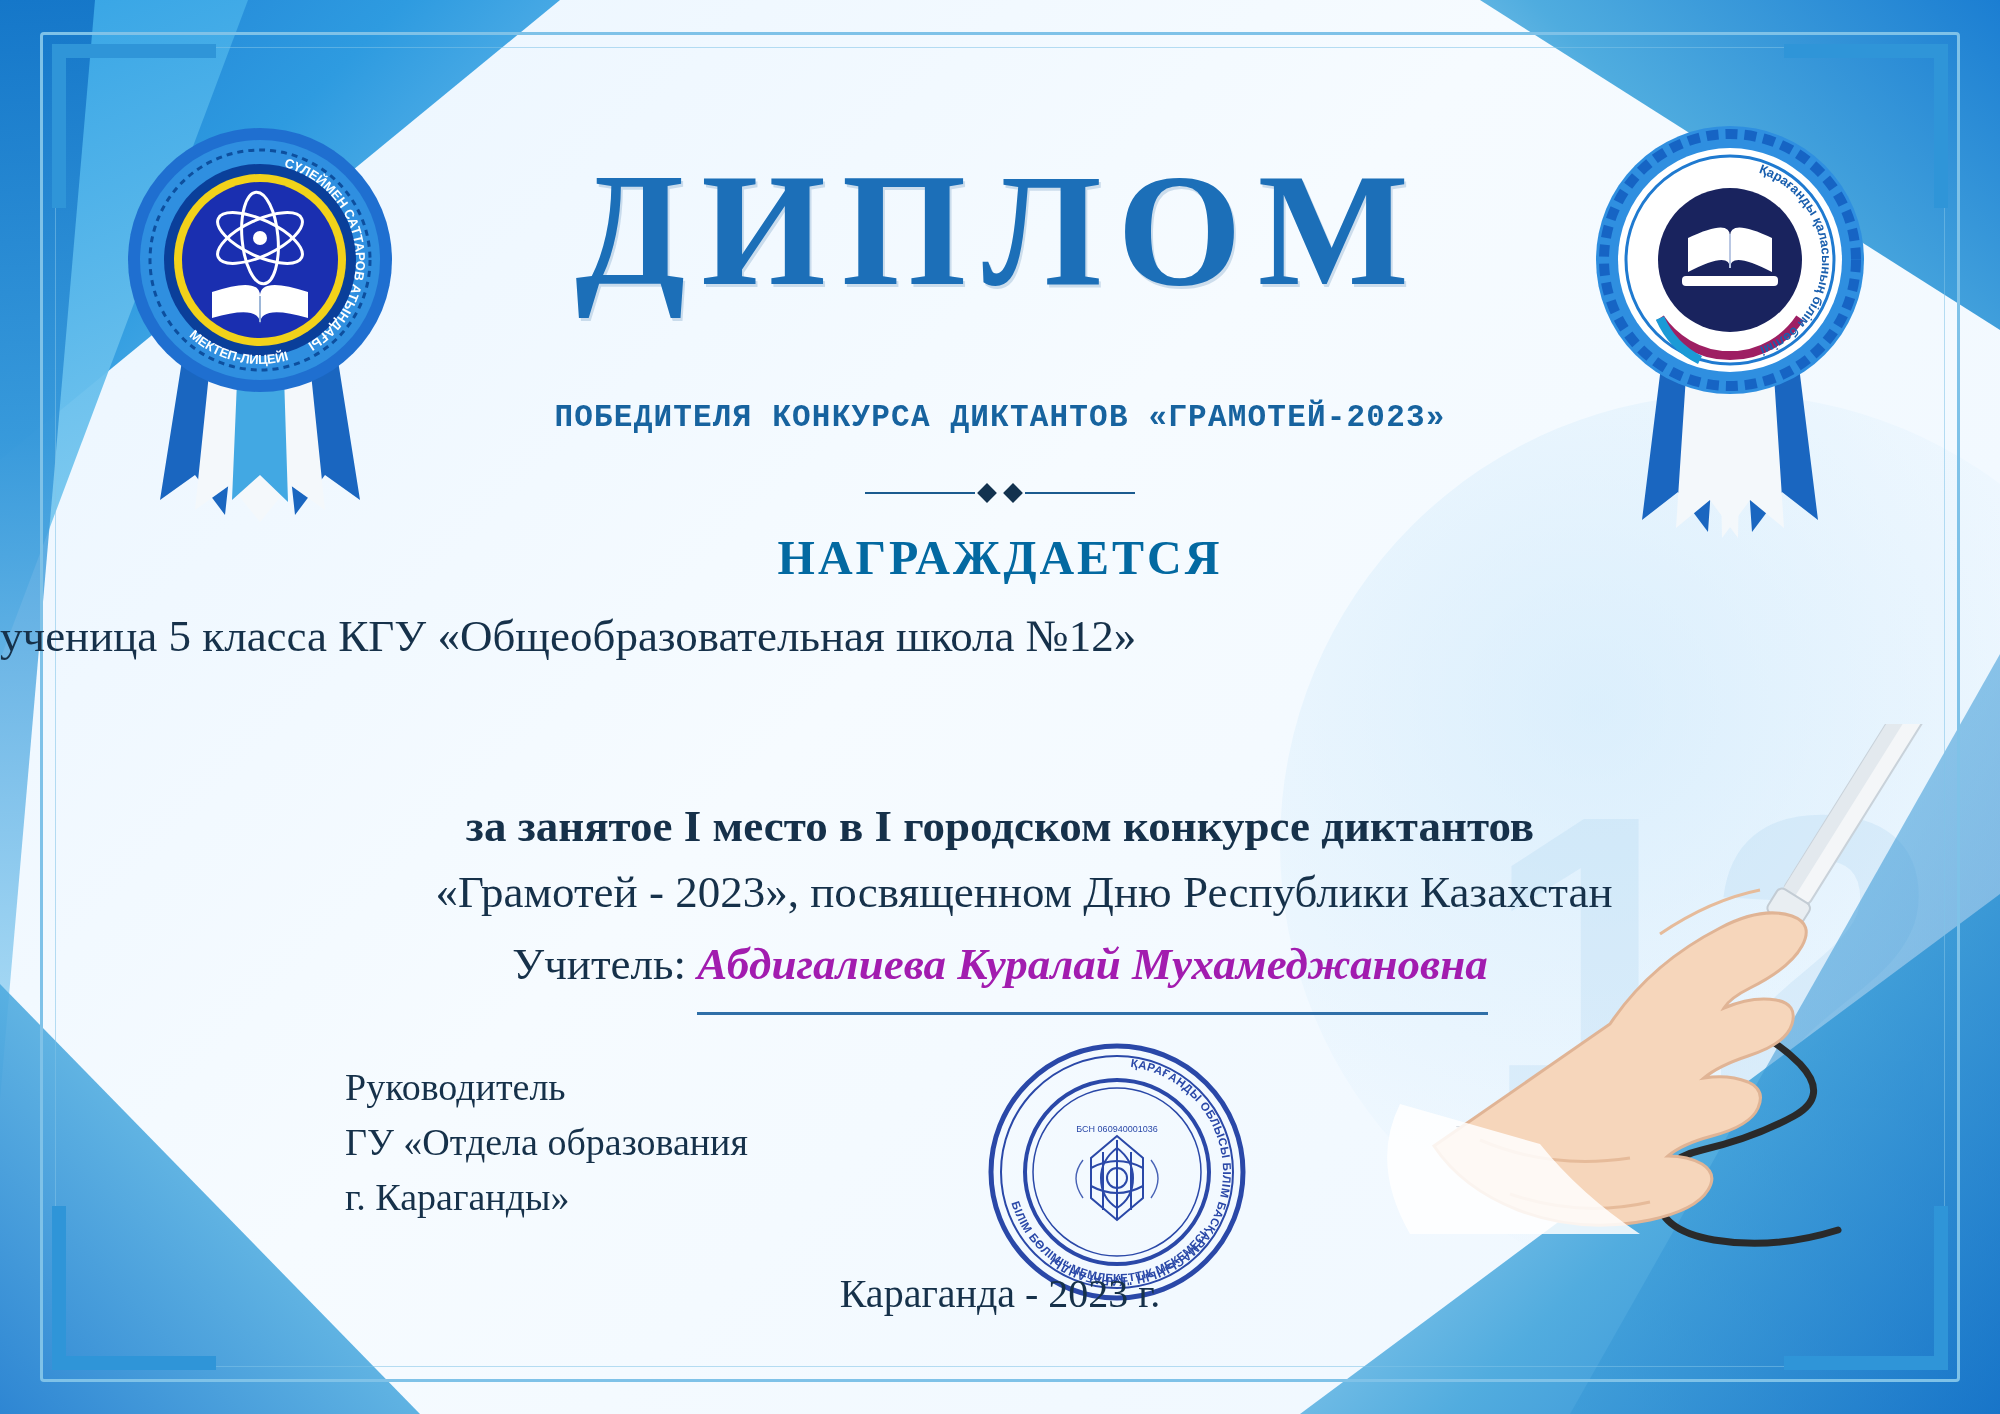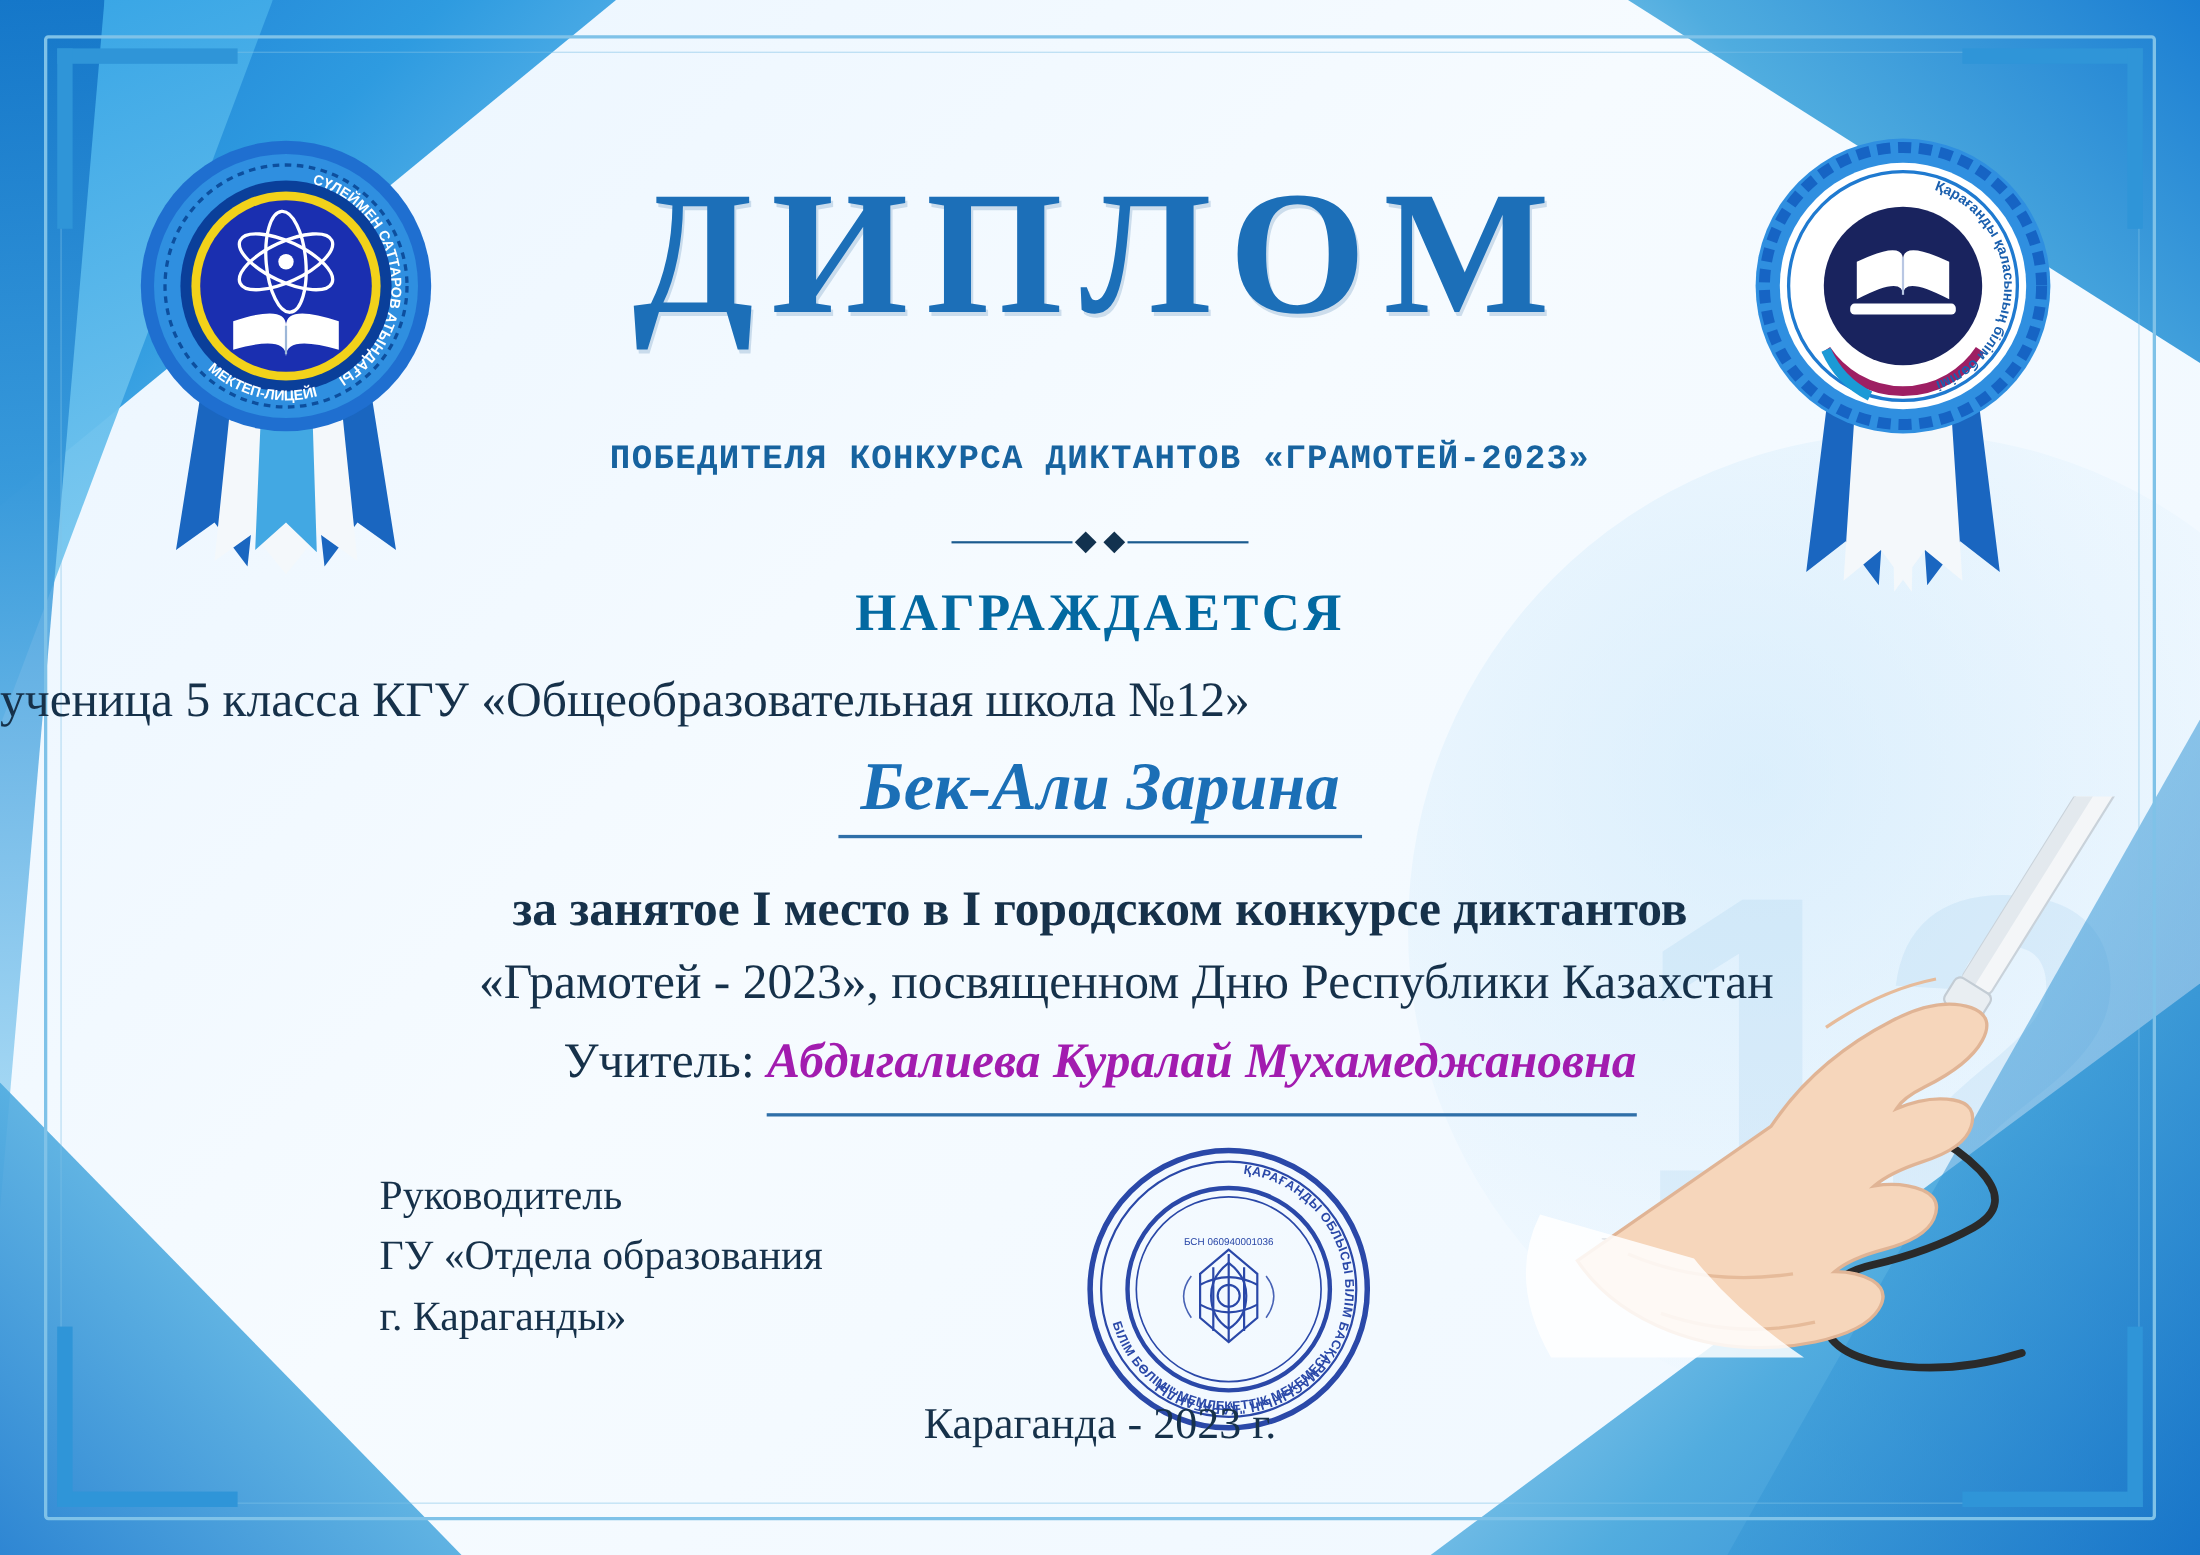--- a/index.html
+++ b/index.html
@@ -387,23 +387,20 @@
     <div class="divider">
       <span class="line l"></span>
       <span class="dia a"></span>
       <span class="dia b"></span>
       <span class="line r"></span>
     </div>
 
     <div class="awarded">НАГРАЖДАЕТСЯ</div>
     <div class="line-school">ученица 5 класса КГУ «Общеобразовательная школа №12»</div>
 
-    <div class="name-wrap">
-      <span class="name">Бек-Али Зарина</span>
-    </div>
 
     <div class="reason1">за занятое I место в I городском конкурсе диктантов</div>
     <div class="reason2">«Грамотей - 2023», посвященном Дню Республики Казахстан</div>
 
     <div class="teacher-row">
       <span>Учитель:</span>
       <span class="teacher-name">Абдигалиева Куралай Мухамеджановна</span>
     </div>
 
     <div class="signer-block">

